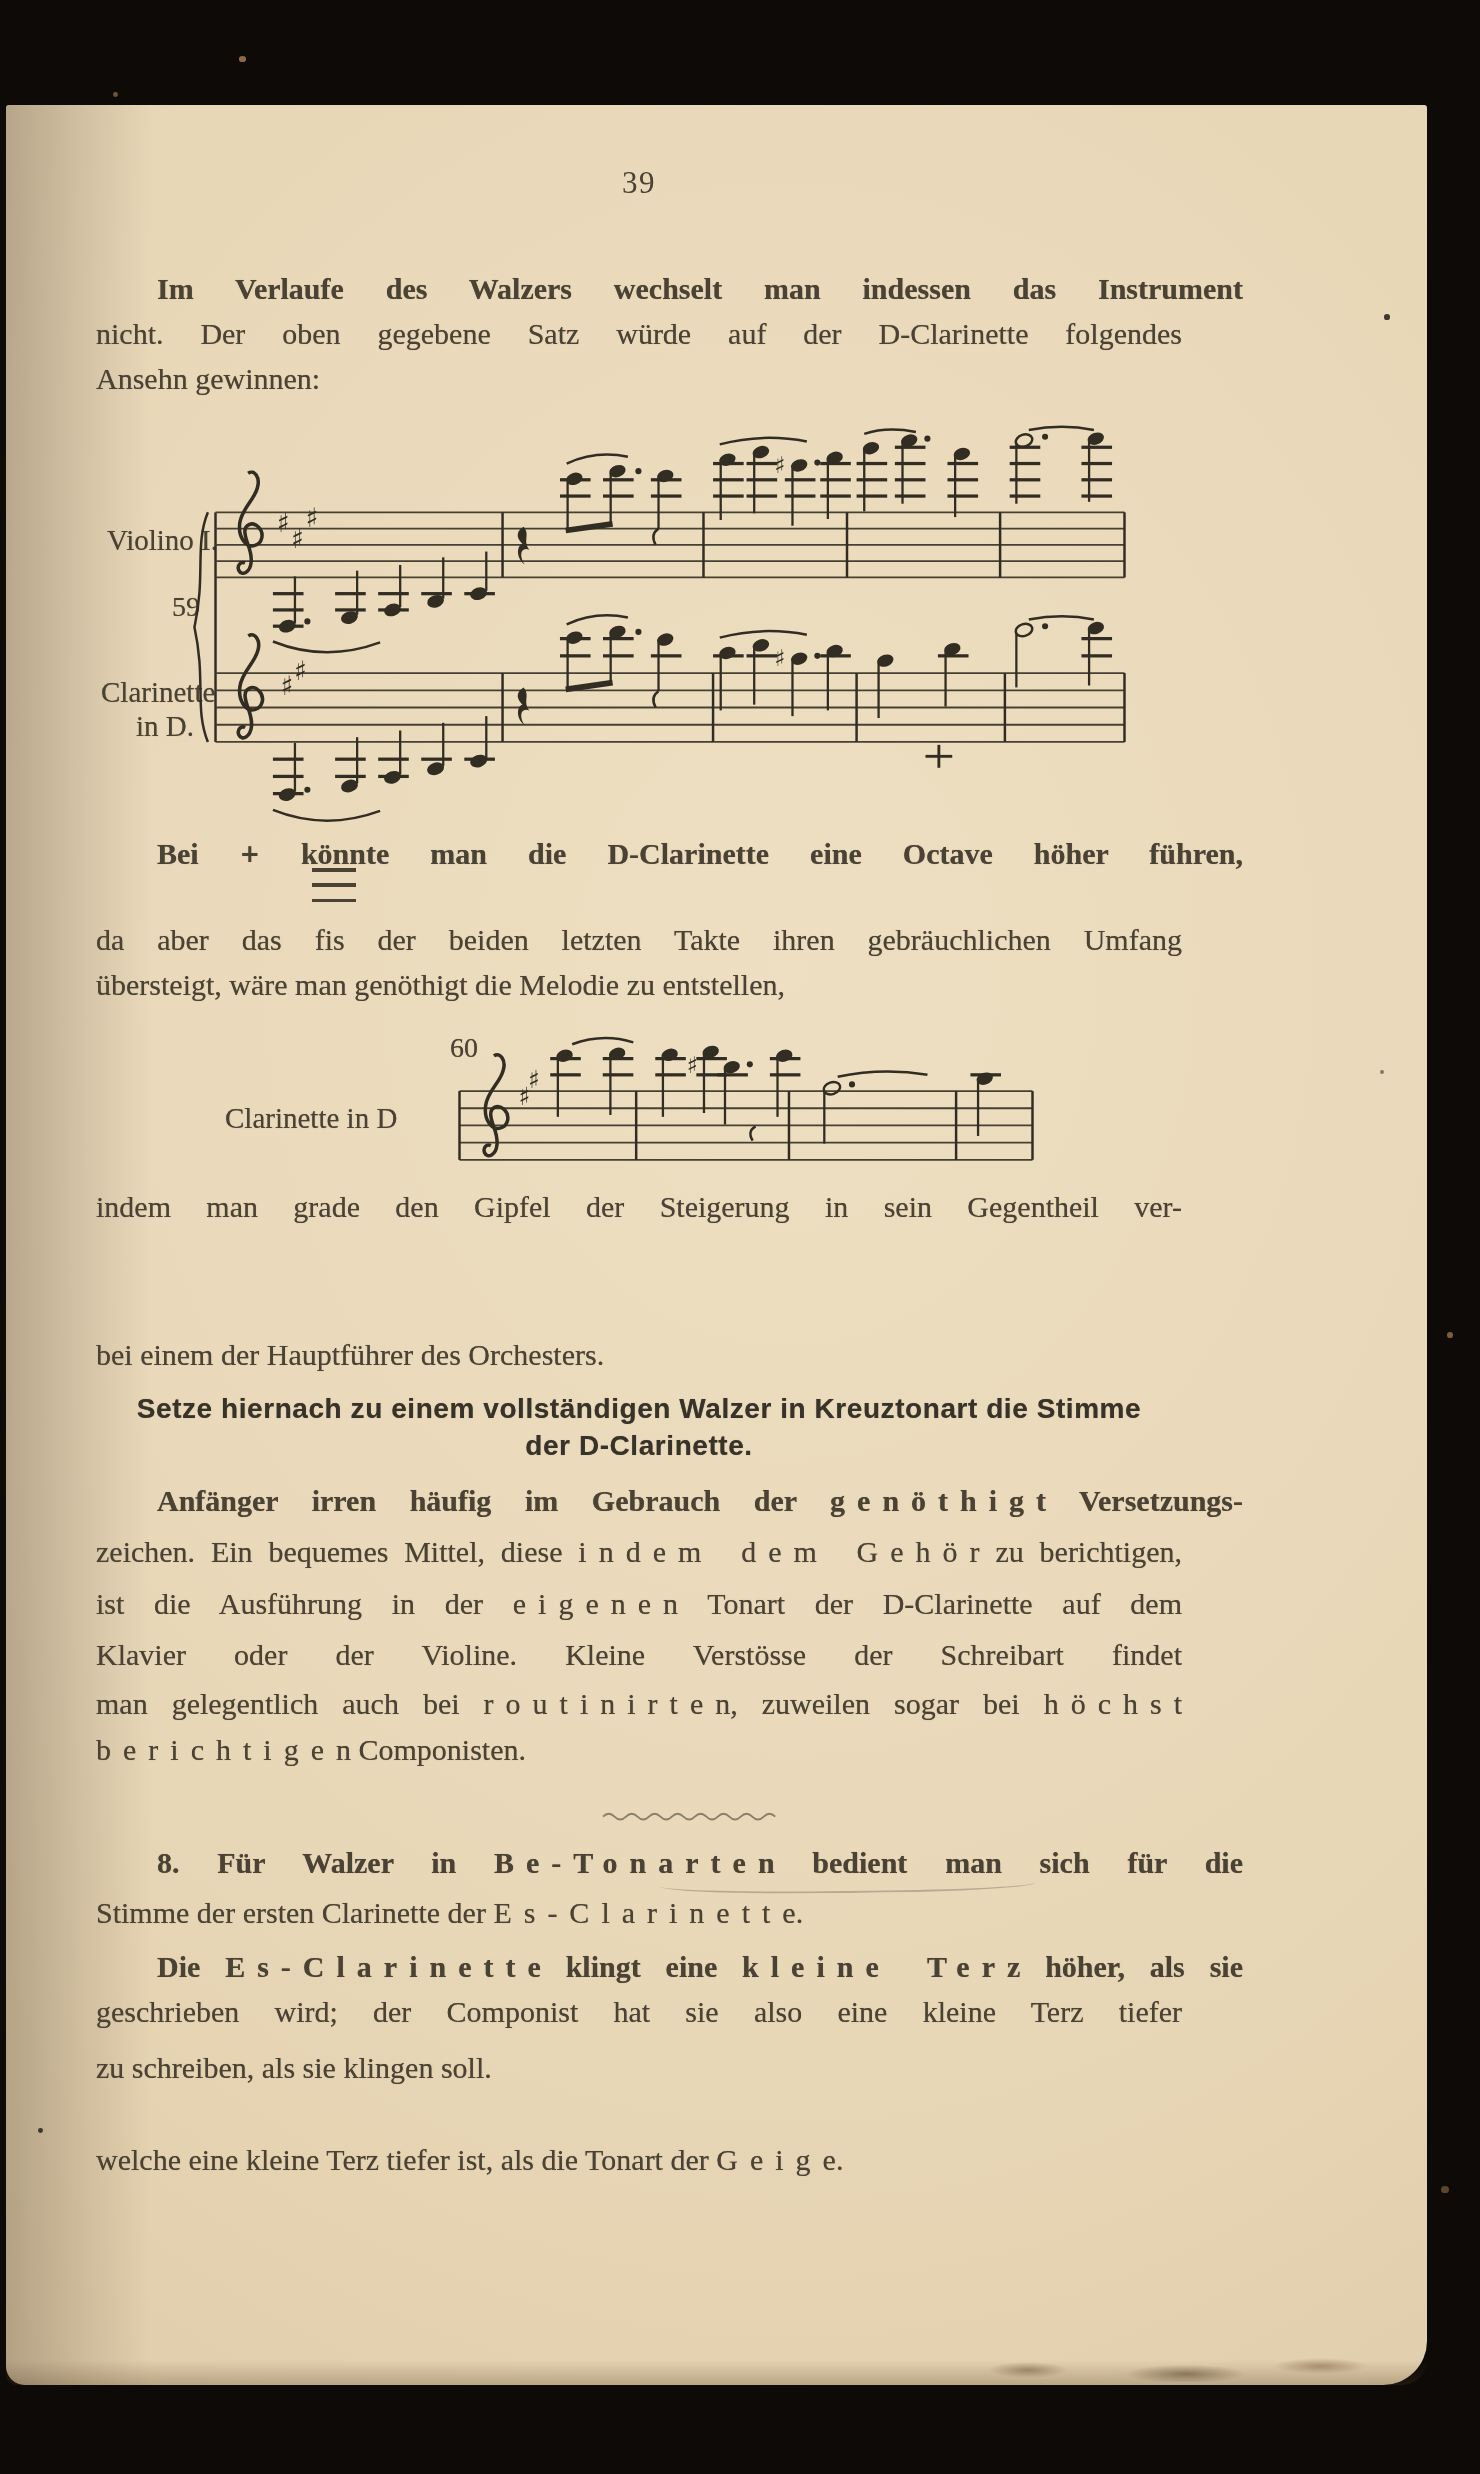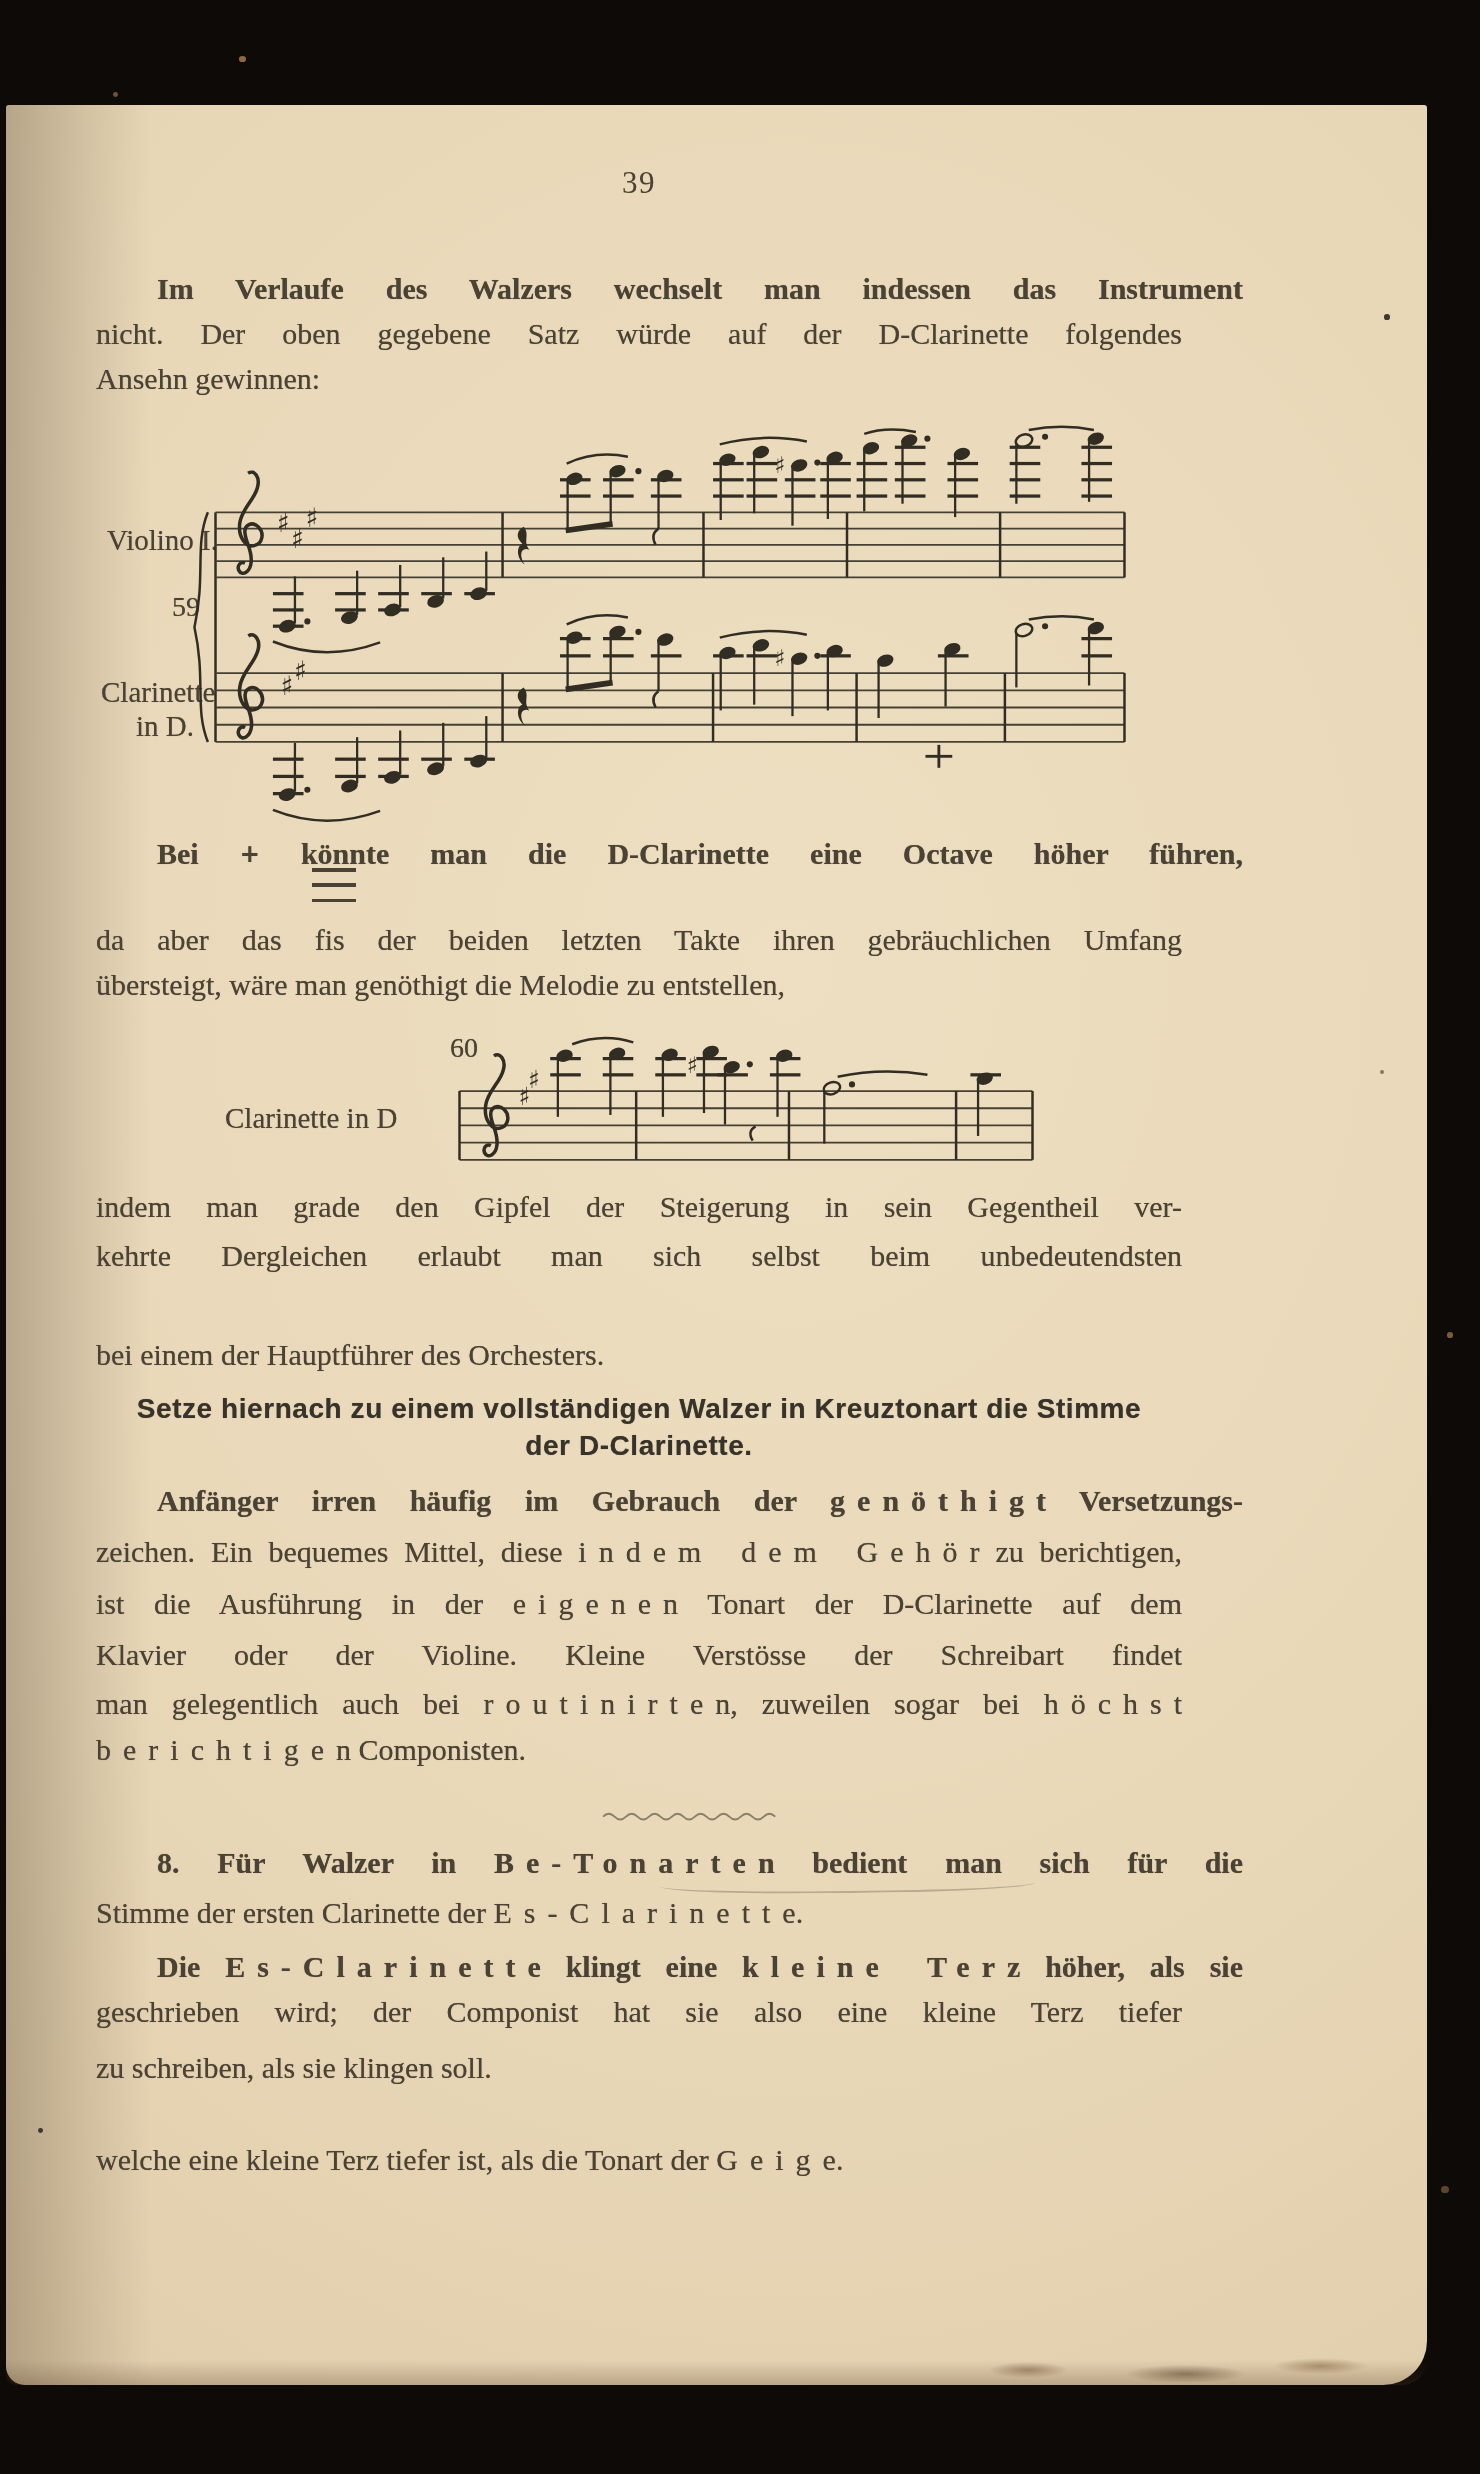--- a/index.html
+++ b/index.html
@@ -369,21 +369,20 @@
             <path class="slur" d="M646,50 Q693,40 740,48"></path>
 
             <line class="ledger" x1="785" y1="48" x2="817" y2="48"></line>
             <ellipse class="head" transform="translate(800,52) rotate(-18)" rx="8.8" ry="6.2"></ellipse>
               <line class="stem" x1="793" y1="55" x2="793" y2="112"></line>
           </g>
         </svg>
       </div>
 
       <div class="ln j" style="top:1186px"><span>indem man grade den Gipfel der Steigerung in sein Gegentheil ver-</span></div>
-      <div class="ln j" style="top:1235px"><span>kehrte   Dergleichen erlaubt man sich selbst beim unbedeutendsten</span></div>
       <div class="ln" style="top:1334px"><span>bei einem der Hauptführer des Orchesters.</span></div>
 
       <div class="ln c bold-line" style="top:1388px"><span>Setze hiernach zu einem vollständigen Walzer in Kreuztonart die Stimme</span></div>
       <div class="ln c bold-line" style="top:1425px"><span>der D-Clarinette.</span></div>
 
       <div class="ln j ind" style="top:1480px"><span>Anfänger irren häufig im Gebrauch der </span><span class="g">genöthigt</span><span> Versetzungs-</span></div>
       <div class="ln j" style="top:1531px"><span>zeichen.  Ein bequemes Mittel, diese </span><span class="g">indem dem Gehör</span><span> zu berichtigen,</span></div>
       <div class="ln j" style="top:1583px"><span>ist die Ausführung in der </span><span class="g">eigenen</span><span> Tonart der D-Clarinette auf dem</span></div>
       <div class="ln j" style="top:1634px"><span>Klavier oder der Violine.  Kleine Verstösse der Schreibart findet</span></div>
       <div class="ln j" style="top:1683px"><span>man gelegentlich auch bei </span><span class="g">routinirten</span><span>, zuweilen sogar bei </span><span class="g">höchst</span></div>

